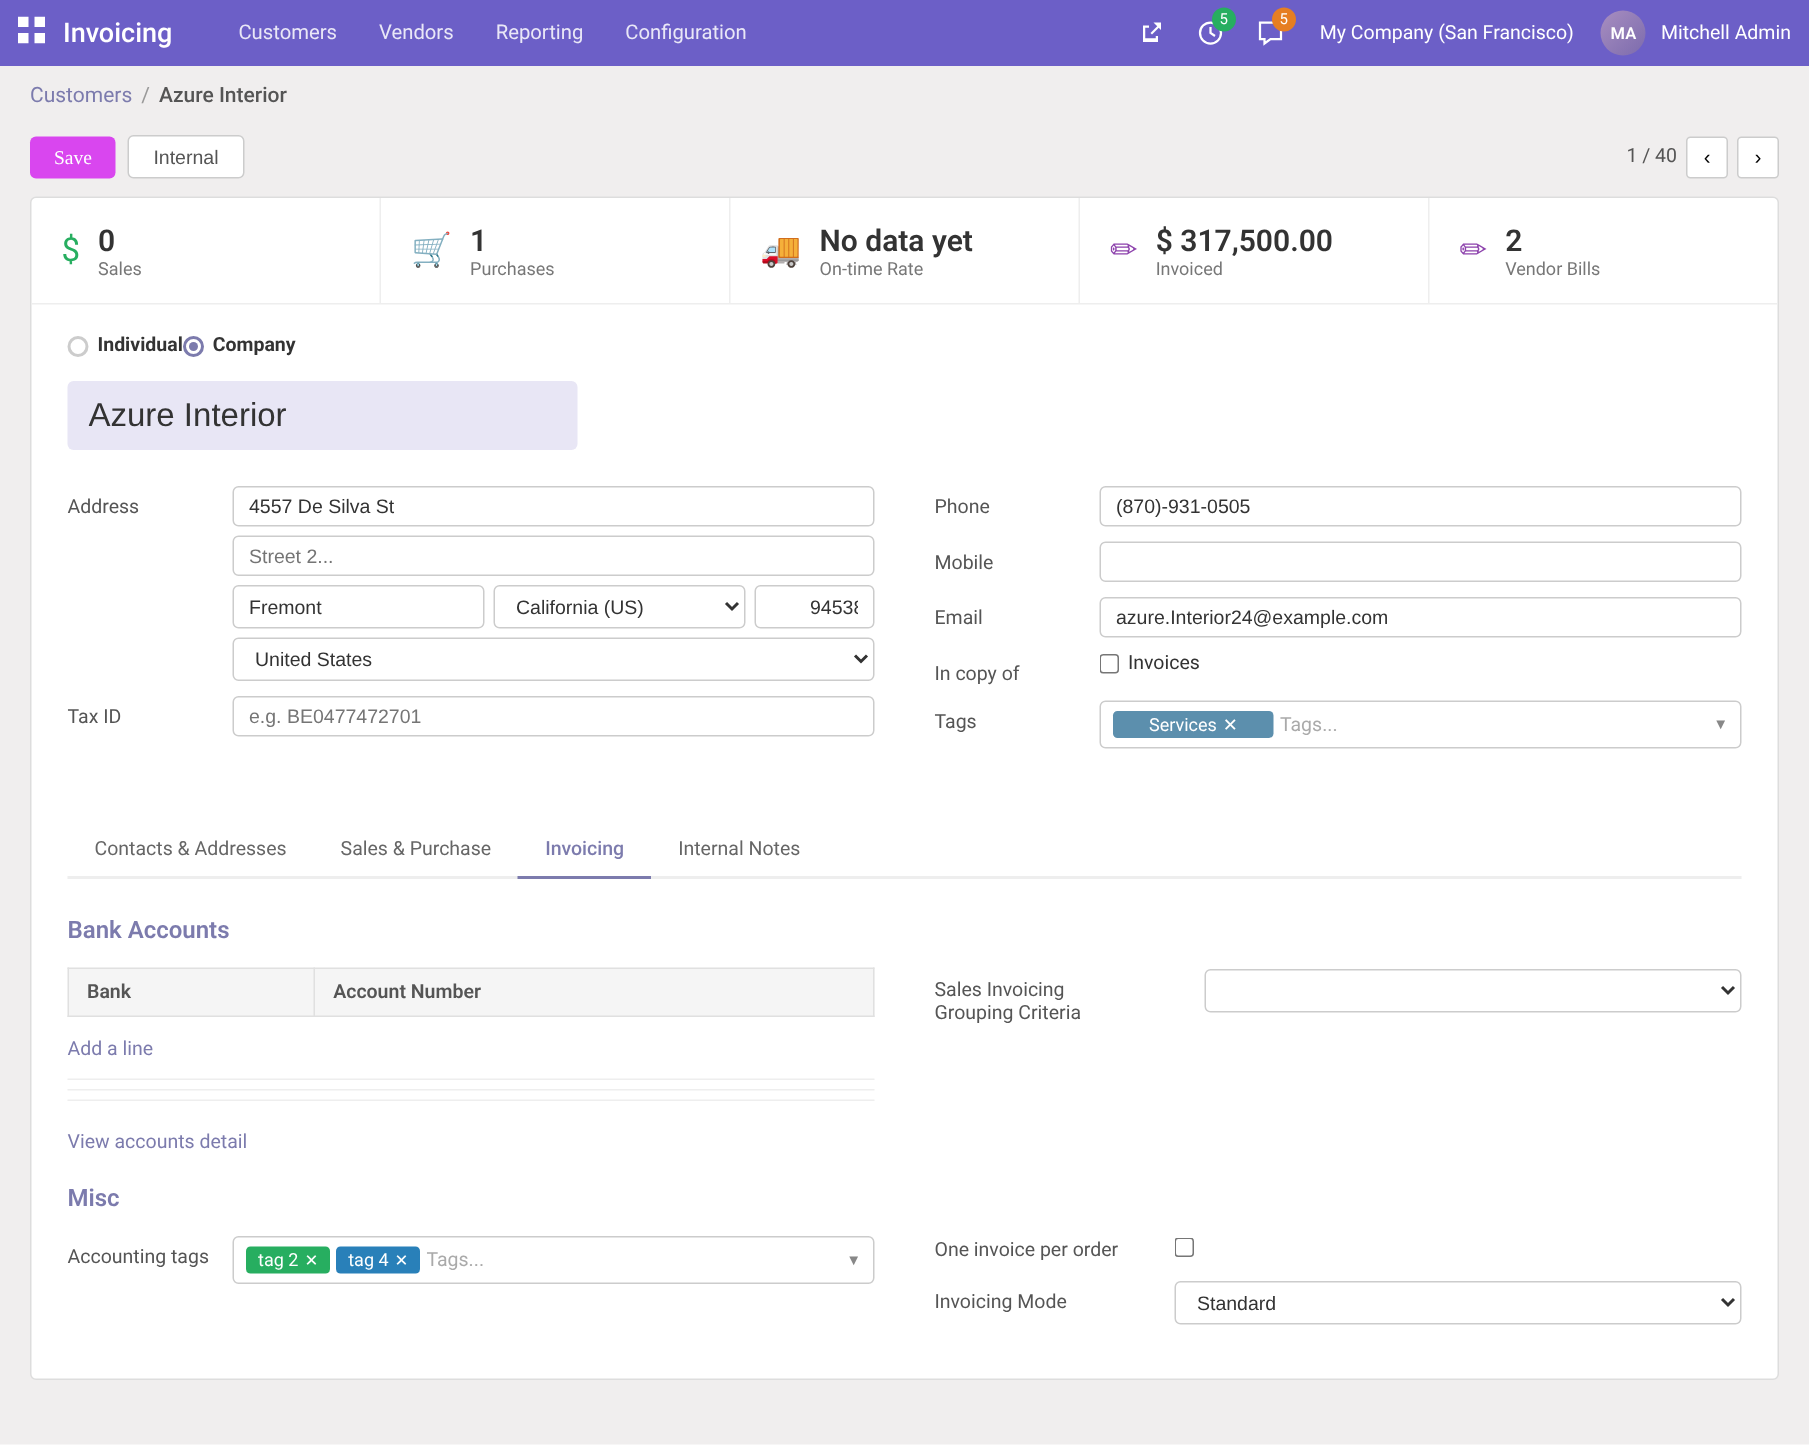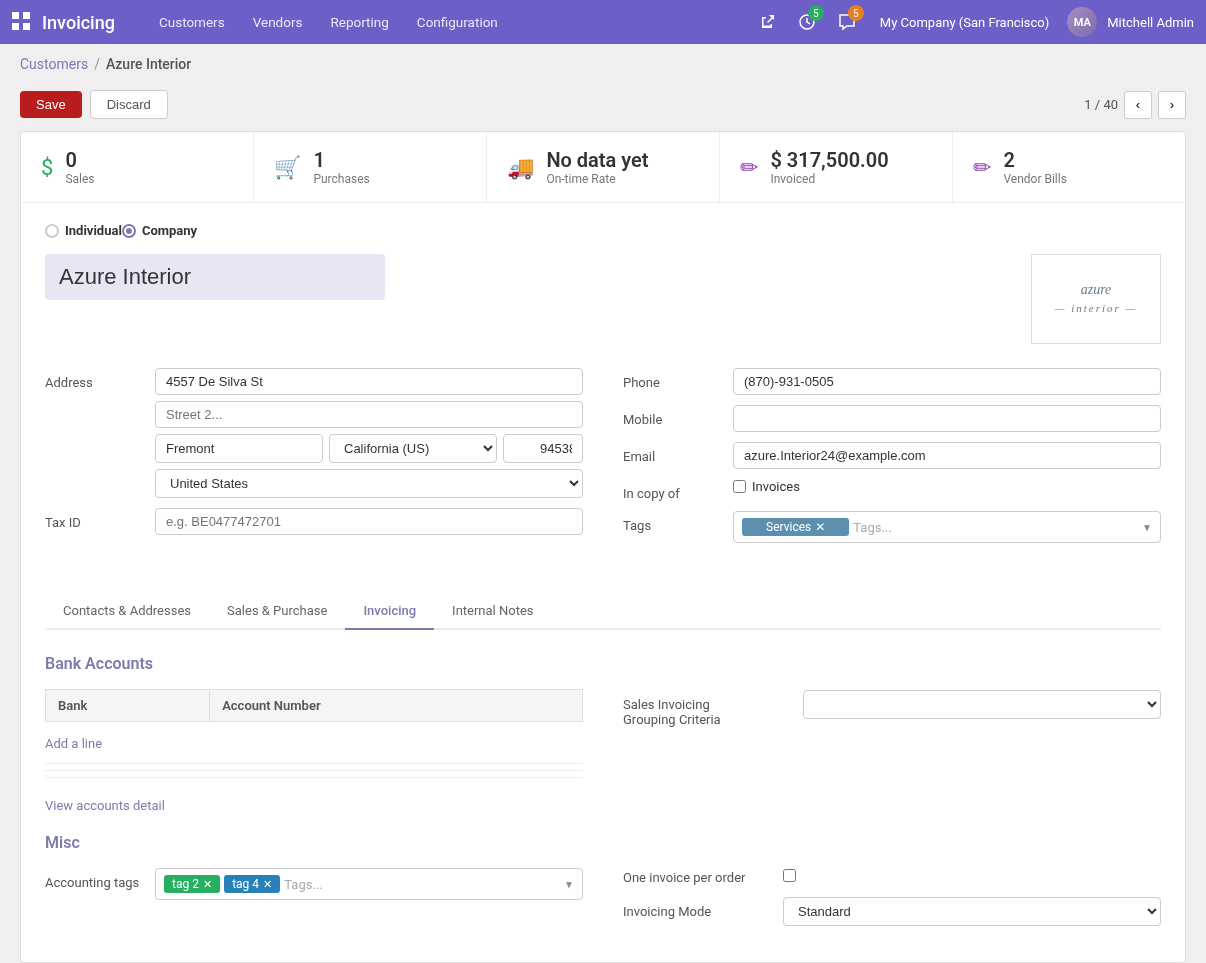--- a/index.html
+++ b/index.html
@@ -27,21 +27,21 @@
     .user-name { color: white; font-size: 13px; }
 
     
     .breadcrumb-bar { padding: 12px 20px; display: flex; align-items: center; gap: 6px; font-size: 14px; }
     .breadcrumb-link { color: #7c7bad; cursor: pointer; }
     .breadcrumb-sep { color: #999; }
     .breadcrumb-current { color: #555; font-weight: 500; }
 
     
     .toolbar { padding: 6px 20px 12px; display: flex; align-items: center; gap: 8px; }
-    .btn-save { background: #b91c1c; color: white; border: none; padding: 6px 16px; border-radius: 4px; cursor: pointer; font-size: 13px; font-weight: 500; }
+    .btn-save { background: #d946ef; color: white; border: none; padding: 6px 16px; border-radius: 4px; cursor: pointer; font-size: 13px; font-weight: 500; font-family: Liberation Serif, serif; }
     .btn-discard { background: white; color: #555; border: 1px solid #ccc; padding: 6px 16px; border-radius: 4px; cursor: pointer; font-size: 13px; }
     .pagination { margin-left: auto; display: flex; align-items: center; gap: 6px; color: #555; }
     .pagination-btn { border: 1px solid #ccc; background: white; width: 28px; height: 28px; display: flex; align-items: center; justify-content: center; cursor: pointer; border-radius: 3px; }
 
     
     .main-card { background: white; margin: 0 20px 20px; border-radius: 4px; border: 1px solid #ddd; }
 
     
     .stats-bar { display: flex; border-bottom: 1px solid #eee; }
     .stat-item { flex: 1; padding: 16px 20px; display: flex; align-items: center; gap: 12px; border-right: 1px solid #eee; cursor: pointer; }
@@ -191,21 +191,21 @@
   </nav>
 
   <div class="breadcrumb-bar">
     <span class="breadcrumb-link">Customers</span>
     <span class="breadcrumb-sep">/</span>
     <span class="breadcrumb-current">Azure Interior</span>
   </div>
 
   <div class="toolbar">
     <button class="btn-save">Save</button>
-    <button class="btn-discard">Discard</button>
+    <button class="btn-discard">Internal</button>
     <div class="pagination">
       <span>1 / 40</span>
       <button class="pagination-btn">‹</button>
       <button class="pagination-btn">›</button>
     </div>
   </div>
 
   <div class="main-card">
 
     <div class="stats-bar">
@@ -254,25 +254,20 @@
           <span>Individual</span>
         </label>
         <label class="radio-label">
           <div class="radio-dot active"></div>
           <span>Company</span>
         </label>
       </div>
 
       <div style="display:flex; align-items:flex-start; justify-content:space-between;">
         <input class="company-name-input" type="text" value="Azure Interior" style="">
-        <div class="logo-box" style="margin-top:0; margin-left:20px; flex-shrink:0;">
-          <div style="text-align:center; padding:10px;">
-            <div style="font-family:Georgia,serif; font-size:14px; color:#6c7a89; font-style:italic; line-height:1.3;">azure<br><span style="font-size:11px; letter-spacing:2px;">— interior —</span></div>
-          </div>
-        </div>
       </div>
 
       <div class="form-grid">
 
         <div class="form-col">
           <div class="form-row">
             <span class="form-label">Address</span>
             <div class="form-fields">
               <input class="form-input" type="text" value="4557 De Silva St" style="">
               <input class="form-input" type="text" placeholder="Street 2..." style="">

